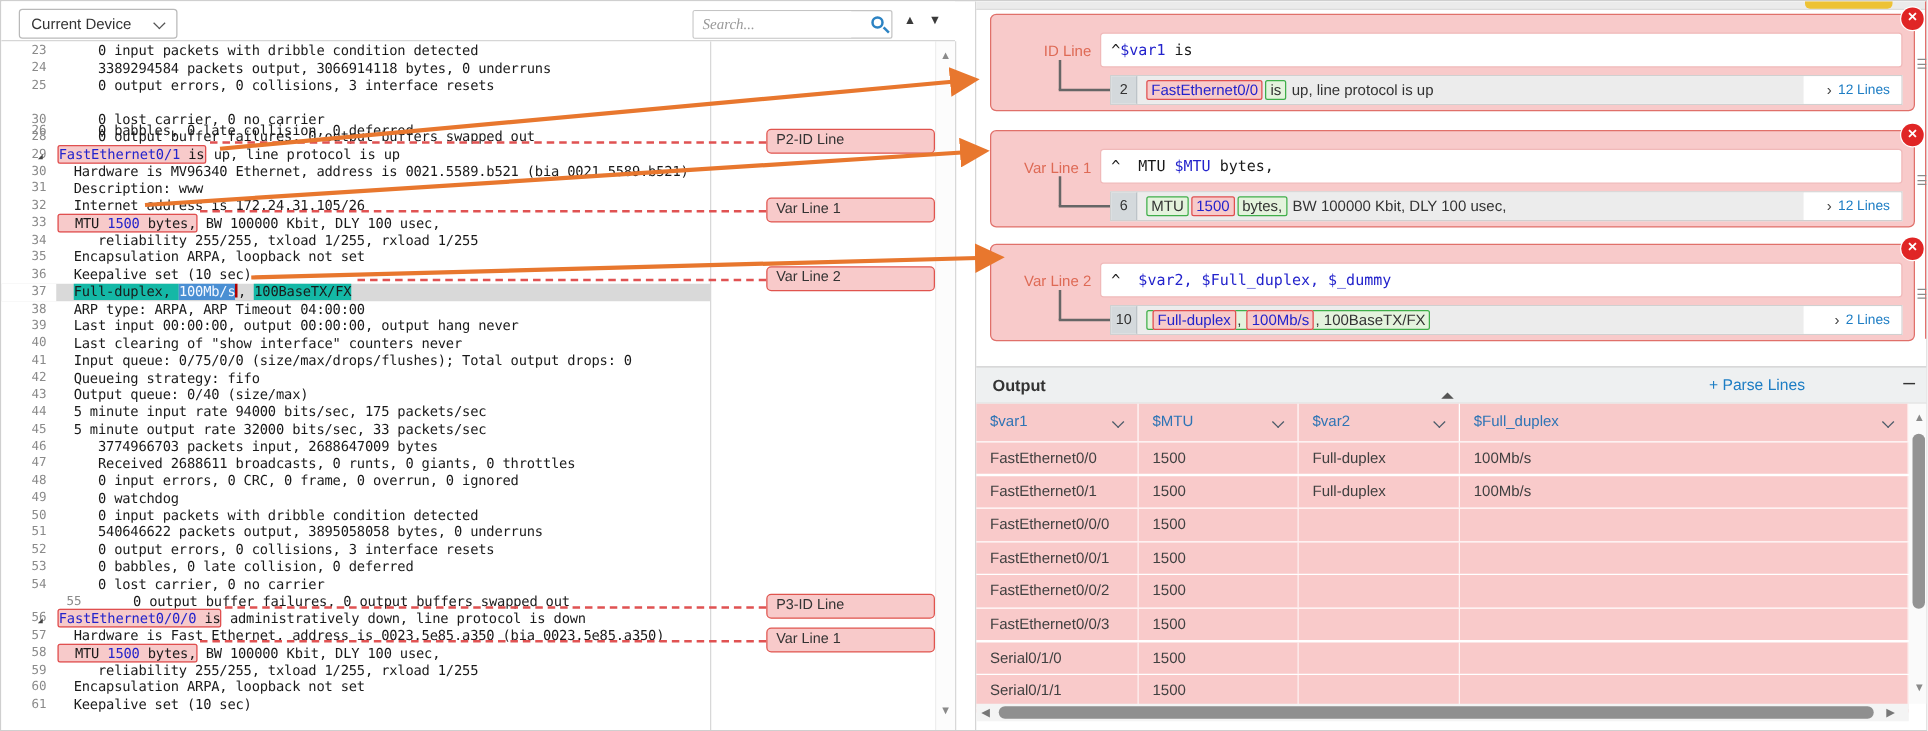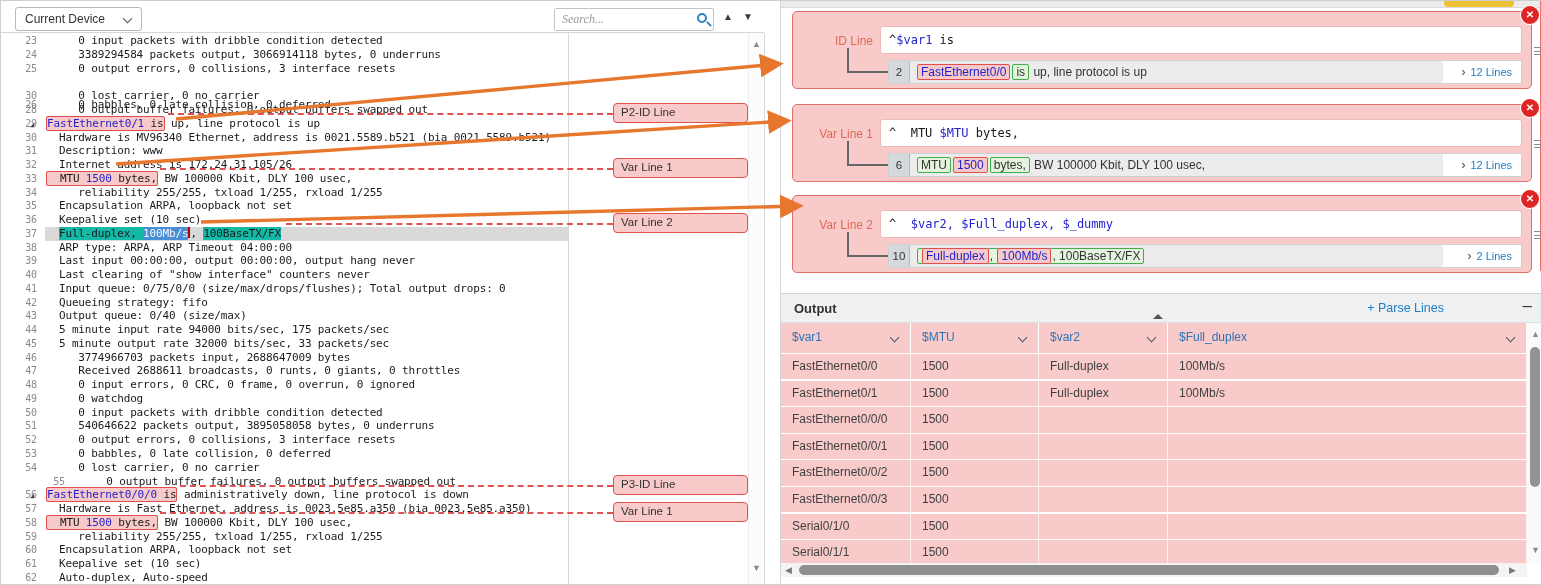--- a/index.html
+++ b/index.html
@@ -172,21 +172,20 @@
       <div class="ed-row" style="top: 400.24px;"><span class="ed-num">52</span><span class="ed-text">     0 output errors, 0 collisions, 3 interface resets</span></div>
       <div class="ed-row" style="top: 414px;"><span class="ed-num">53</span><span class="ed-text">     0 babbles, 0 late collision, 0 deferred</span></div>
       <div class="ed-row" style="top: 427.76px;"><span class="ed-num">54</span><span class="ed-text">     0 lost carrier, 0 no carrier</span></div>
       <div class="ed-row" style="top: 441.52px; margin-left: 28px;"><span class="ed-num">55</span><span class="ed-text">     0 output buffer failures, 0 output buffers swapped out</span></div>
       <div class="ed-row" style="top: 455.28px;"><span class="ed-num">56</span><span class="ed-fold">◢</span><span class="ed-text"><span class="bx-red ed-box"><span class="tok-b">FastEthernet0/0/0</span><span> is</span></span><span> administratively down, line protocol is down</span></span></div>
       <div class="ed-row" style="top: 469.04px;"><span class="ed-num">57</span><span class="ed-text">  Hardware is Fast Ethernet, address is 0023.5e85.a350 (bia 0023.5e85.a350)</span></div>
       <div class="ed-row" style="top: 482.8px;"><span class="ed-num">58</span><span class="ed-text"><span class="bx-red ed-box"><span>  MTU </span><span class="tok-b">1500</span><span> bytes,</span></span><span> BW 100000 Kbit, DLY 100 usec,</span></span></div>
       <div class="ed-row" style="top: 496.56px;"><span class="ed-num">59</span><span class="ed-text">     reliability 255/255, txload 1/255, rxload 1/255</span></div>
       <div class="ed-row" style="top: 510.32px;"><span class="ed-num">60</span><span class="ed-text">  Encapsulation ARPA, loopback not set</span></div>
       <div class="ed-row" style="top: 524.08px;"><span class="ed-num">61</span><span class="ed-text">  Keepalive set (10 sec)</span></div>
-      <div class="ed-row" style="top: 537.84px;"><span class="ed-num">62</span><span class="ed-text">  Auto-duplex, Auto-speed</span></div>
       <div class="ed-row" style="top: 551.6px;"><span class="ed-num">63</span><span class="ed-text">  ARP type: ARPA, ARP Timeout 04:00:00</span></div>
       <div class="marker-dash" style="top: 80.26px; left: 167px; width: 445px;"></div>
       <div class="marker-label" style="top: 70.26px;">P2-ID Line</div>
       <div class="marker-dash" style="top: 135.3px; left: 159px; width: 453px;"></div>
       <div class="marker-label" style="top: 125.3px;">Var Line 1</div>
       <div class="marker-dash" style="top: 190.34px; left: 285px; width: 327px;"></div>
       <div class="marker-label" style="top: 180.34px;">Var Line 2</div>
       <div class="marker-dash" style="top: 451.78px; left: 179px; width: 433px;"></div>
       <div class="marker-label" style="top: 441.78px;">P3-ID Line</div>
       <div class="marker-dash" style="top: 479.3px; left: 159px; width: 453px;"></div>

